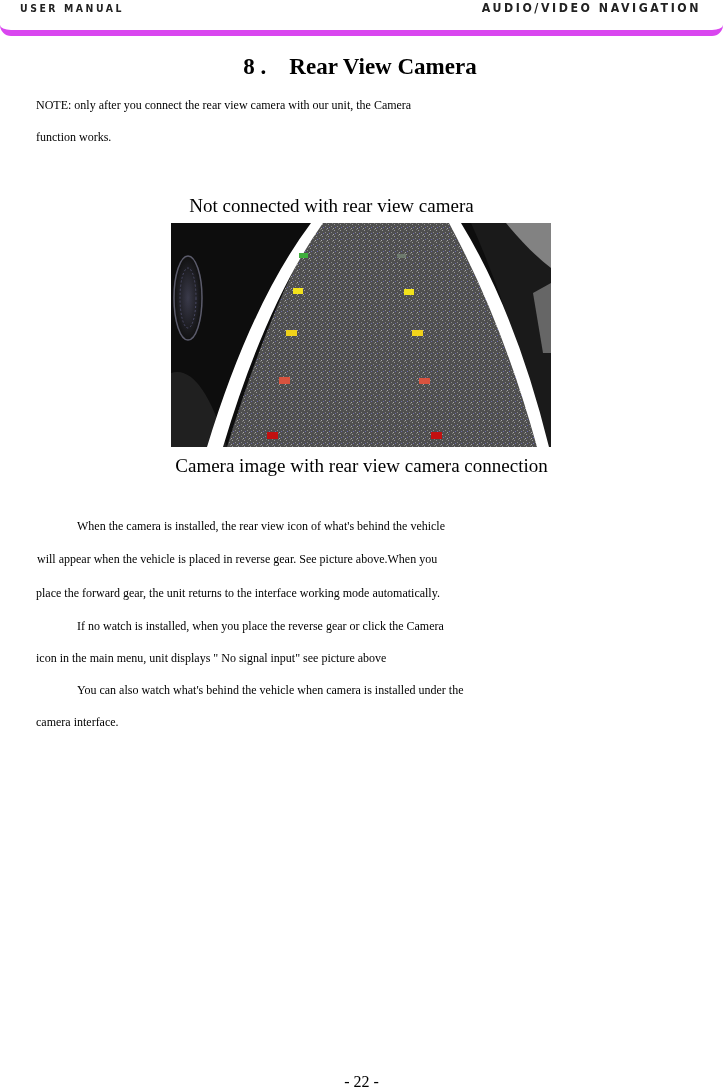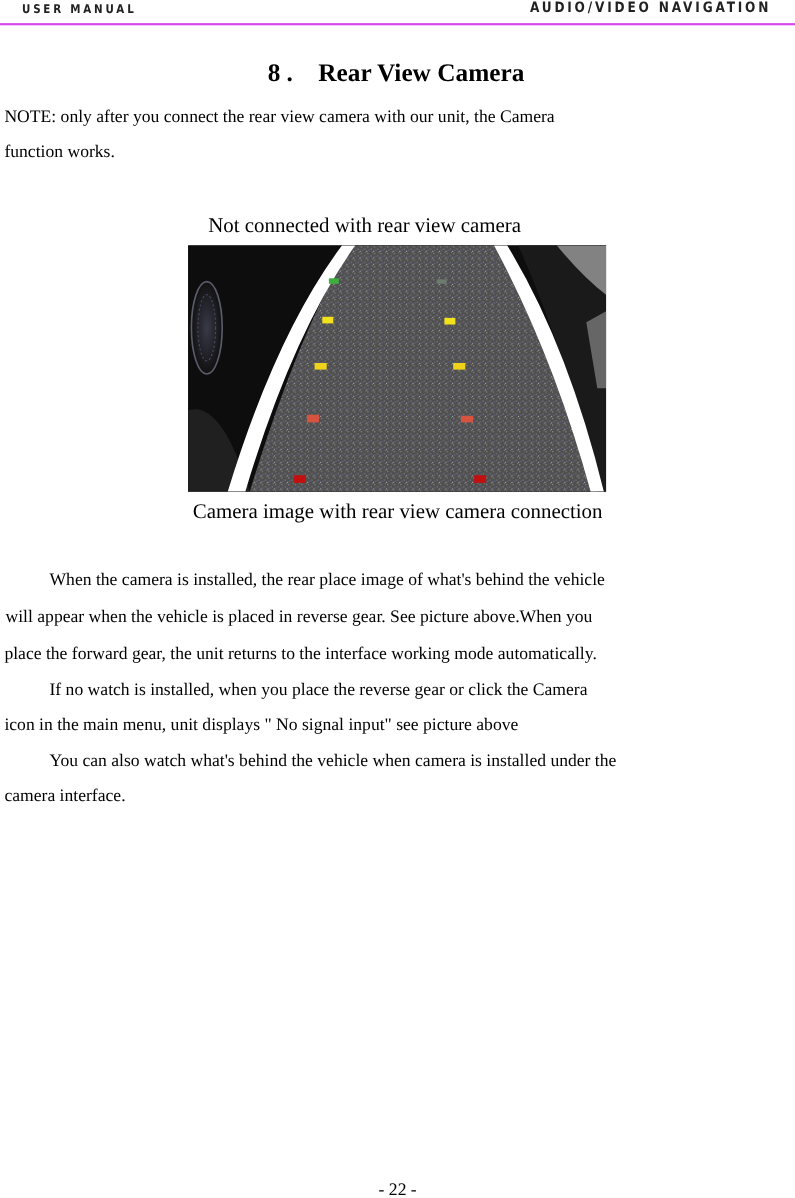--- a/index.html
+++ b/index.html
@@ -13,23 +13,24 @@
       position: relative;
       overflow: hidden;
       font-family: "Liberation Serif", "DejaVu Serif", serif;
       color: #000;
     }
     .header {
       position: absolute;
       left: 0;
       top: 0;
       width: 723px;
-      height: 23px;
-      border-bottom: 2px solid #d946ef;
+      height: 36px;
+      border-bottom: 6px solid #d946ef;
       box-sizing: border-box;
+      border-radius: 11px;
     }
     .header-left {
       position: absolute;
       left: 20px;
       top: 2px;
       font-family: "DejaVu Sans", "Liberation Sans", sans-serif;
       font-size: 11px;
       font-weight: bold;
       letter-spacing: 3px;
       color: #222;
@@ -53,23 +54,24 @@
       left: 0;
       top: 54px;
       width: 720px;
       text-align: center;
       font-size: 23px;
       font-weight: bold;
       white-space: pre;
     }
     .text-line {
       position: absolute;
-      font-size: 16px;
+      font-size: 12px;
       white-space: pre;
       line-height: 1;
+      margin-left: 32px;
     }
     .caption {
       position: absolute;
       font-size: 19px;
       white-space: pre;
       text-align: center;
       line-height: 1;
     }
     .camera-image {
       position: absolute;
@@ -150,21 +152,21 @@
     <rect x="108" y="154" width="11" height="7" fill="#d8533f"></rect>
     <rect x="248" y="155" width="11" height="6" fill="#d8533f"></rect>
 
     <rect x="96" y="209" width="11" height="7" fill="#c21010"></rect>
     <rect x="260" y="209" width="11" height="7" fill="#c21010"></rect>
   </svg>
 </div>
 
 <div class="caption" style="left:0; width:723px; top:456px;">Camera image with rear view camera connection</div>
 
-<div class="text-line" style="left:45px; top:520px;">When the camera is installed, the rear place image of what's behind the vehicle</div>
+<div class="text-line" style="left:45px; top:520px;">When the camera is installed, the rear view icon of what's behind the vehicle</div>
 <div class="text-line" style="left:5px; top:553px;">will appear when the vehicle is placed in reverse gear. See picture above.When you</div>
 <div class="text-line" style="left:4px; top:587px;">place the forward gear, the unit returns to the interface working mode automatically.</div>
 
 <div class="text-line" style="left:45px; top:620px;">If no watch is installed, when you place the reverse gear or click the Camera</div>
 <div class="text-line" style="left:4px; top:652px;">icon in the main menu, unit displays " No signal input" see picture above</div>
 
 <div class="text-line" style="left:45px; top:684px;">You can also watch what's behind the vehicle when camera is installed under the</div>
 <div class="text-line" style="left:4px; top:716px;">camera interface.</div>
 
 <div class="page-number">- 22 -</div>

